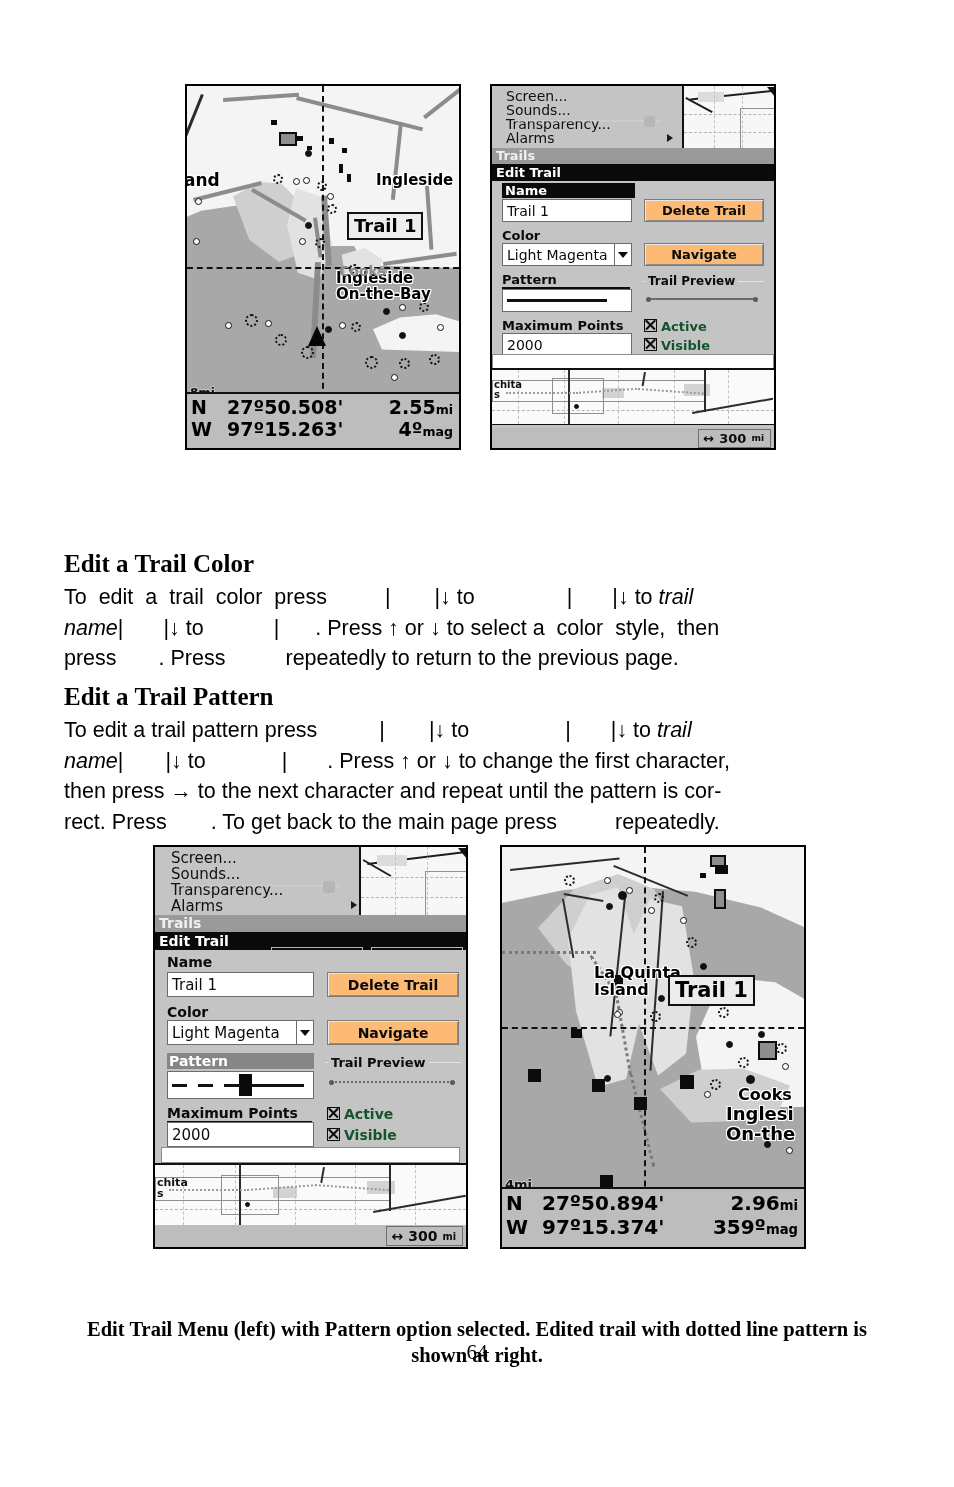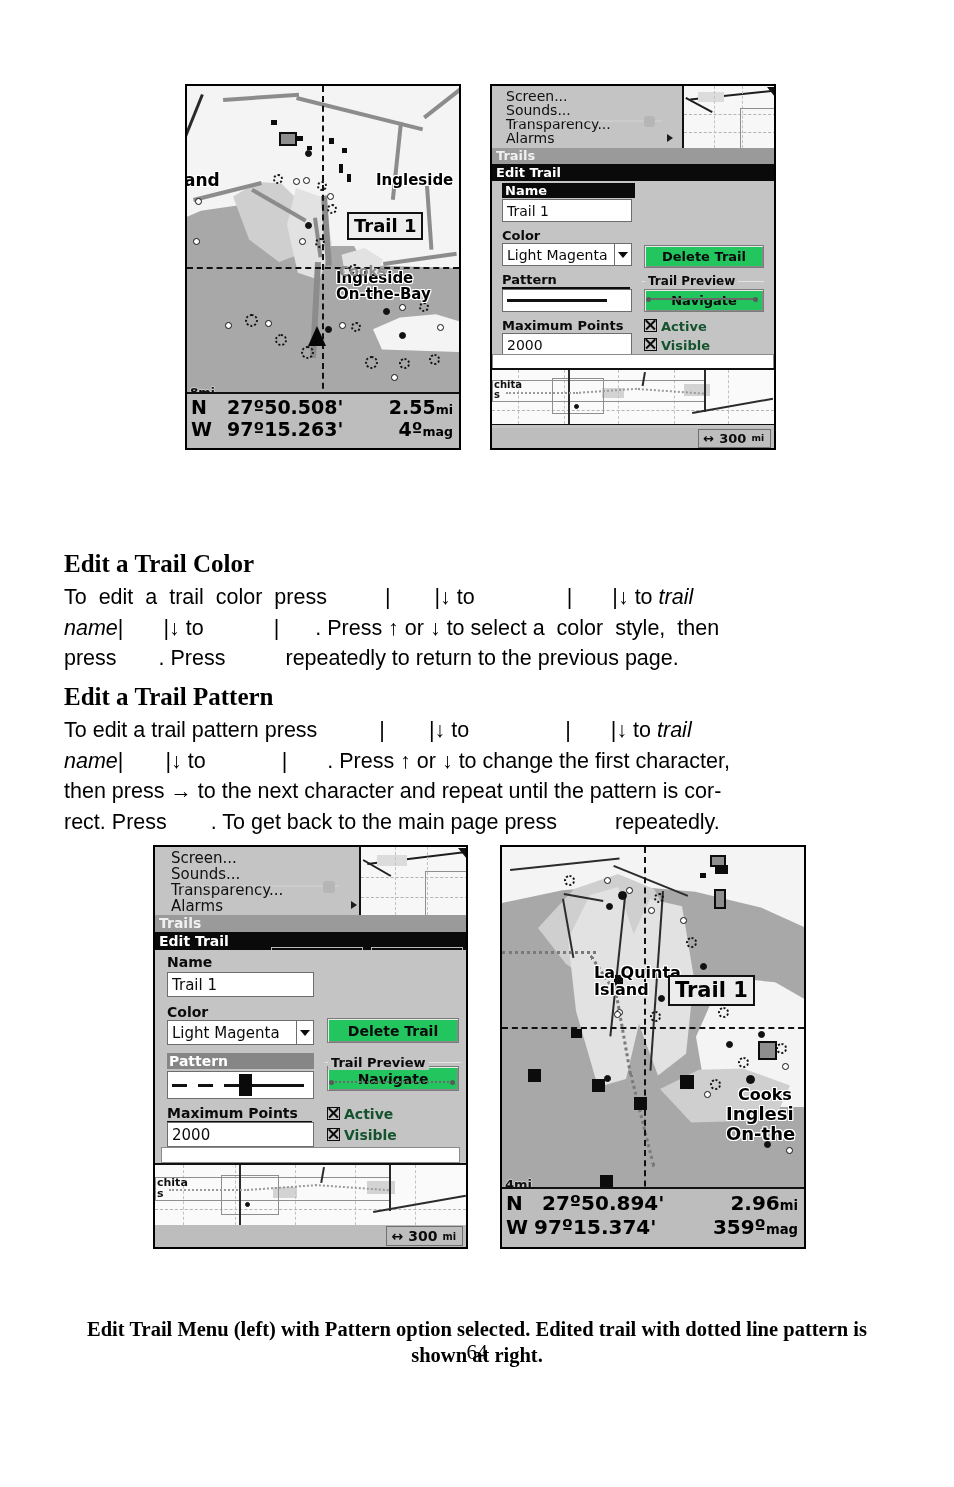--- a/index.html
+++ b/index.html
@@ -64,23 +64,23 @@
   .fldlabel{position:absolute;font-family:"DejaVu Sans",sans-serif;font-weight:bold;color:#0b0b0b;
             border-bottom:2px solid #0b0b0b;white-space:nowrap;}
   .fldlabel.sel{background:#868686;color:#fff;border-bottom:none;padding-left:2px;}
   .txtbox{position:absolute;background:#ffffff;border:1px solid #6d6d6d;
           font-family:"DejaVu Sans",sans-serif;color:#0b0b0b;display:flex;align-items:center;}
   .txtbox span{padding-left:4px;}
   .combo{position:absolute;background:#ffffff;border:1px solid #6d6d6d;display:flex;align-items:center;}
   .combo .val{padding-left:4px;font-family:"DejaVu Sans",sans-serif;color:#0b0b0b;flex:1;}
   .combo .caret{width:16px;border-left:1px solid #6d6d6d;height:100%;display:flex;align-items:center;justify-content:center;background:#ffffff;}
   .caretglyph{width:0;height:0;border-left:5px solid transparent;border-right:5px solid transparent;border-top:6px solid #0b0b0b;}
-  .btn{position:absolute;background:#22c55e;border:1px solid #7b7b7b;box-shadow:inset 1px 1px 0 #e9e9e9, inset -1px -1px 0 #8a8a8a;
+  .btn{position:absolute;background:#fdba74;border:1px solid #7b7b7b;box-shadow:inset 1px 1px 0 #e9e9e9, inset -1px -1px 0 #8a8a8a;
        display:flex;align-items:center;justify-content:center;
-       font-family:"DejaVu Sans",sans-serif;font-weight:bold;color:#0b0b0b;margin-top:46px;}
+       font-family:"DejaVu Sans",sans-serif;font-weight:bold;color:#0b0b0b;}
   .group{position:absolute;border-top:1px solid #e4e4e4;}
   .group .gl{position:absolute;top:-8px;left:3px;background:#c4c4c4;padding:0 3px;
              font-family:"DejaVu Sans",sans-serif;font-weight:bold;color:#0b0b0b;}
   .slider{position:absolute;height:2px;background:#6a6a6a;}
   .slider .knob{position:absolute;width:5px;height:5px;border-radius:50%;background:#5a5a5a;top:-1.5px;}
   .slider.dotted{background:transparent;border-top:2px dotted #6a6a6a;}
   .chk{position:absolute;font-family:"DejaVu Sans",sans-serif;font-weight:bold;color:#14532d;white-space:nowrap;}
   .chk .bx{display:inline-block;width:11px;height:11px;border:1px solid #0b0b0b;position:relative;
            vertical-align:-1px;margin-right:4px;}
   .chk .bx:before,.chk .bx:after{content:"";position:absolute;left:-1px;top:4px;width:13px;height:1.5px;background:#0b0b0b;}
@@ -543,21 +543,21 @@
       </div>
 
       <div class="statusbar" style="height:56px;padding:2px 6px 0 4px;">
         <div class="row" style="font-size:20px;">
           <span class="hemi">N</span>
           <span class="coord" style="margin-left:16px;">27º50.894'</span>
           <span class="right"><span>2.96</span><span class="unit">mi</span></span>
         </div>
         <div class="row" style="font-size:20px;">
           <span class="hemi">W</span>
-          <span class="coord" style="margin-left:8px;">97º15.374'</span>
+          <span class="coord" style="margin-left:16px;">97º15.374'</span>
           <span class="right"><span>359º</span><span class="unit">mag</span></span>
         </div>
       </div>
     </div>
   </div>
 
   <div class="caption" style="left:85px;top:1316px;width:784px;">Edit Trail Menu (left) with Pattern option selected. Edited trail with dotted line pattern is shown at right.</div>
 
   <div class="pageno" style="left:0;top:1340px;width:954px;">64</div>
 

